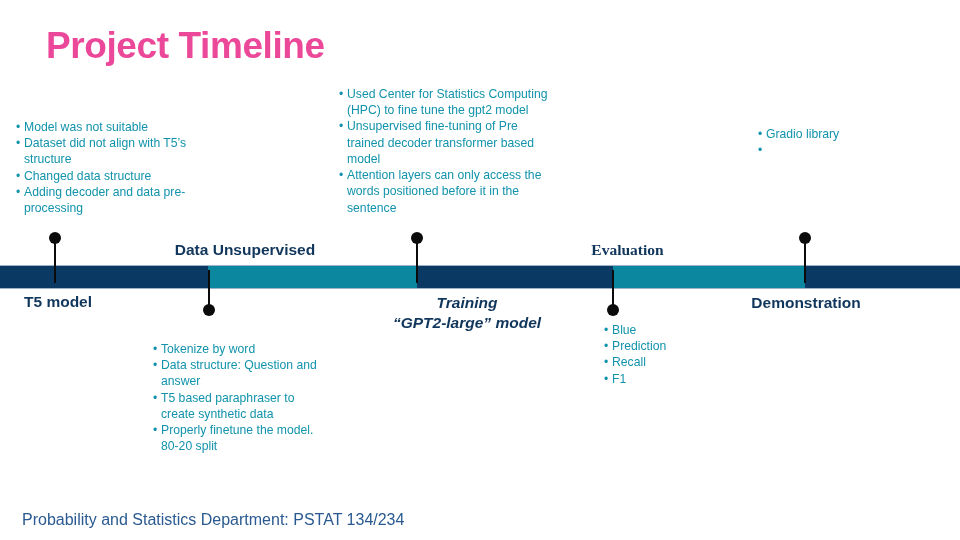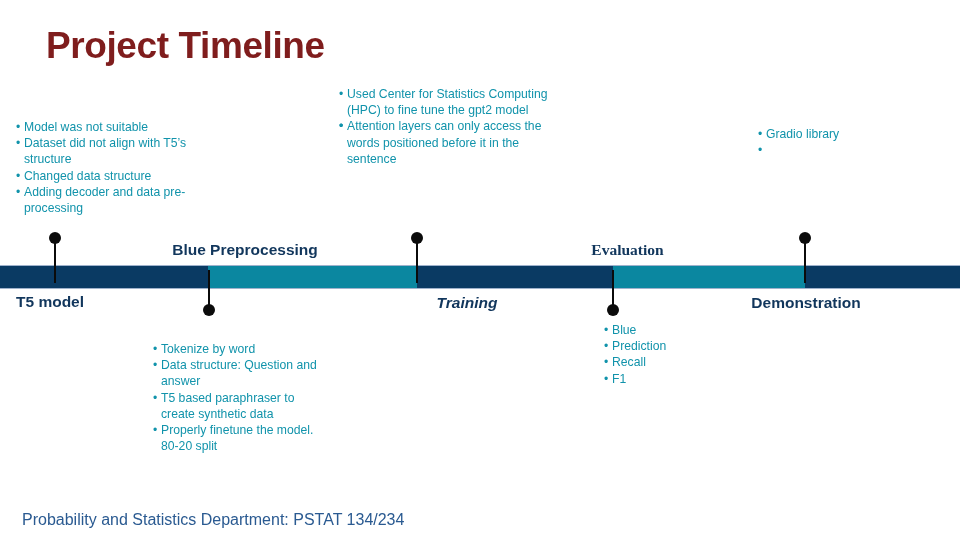--- a/index.html
+++ b/index.html
@@ -20,21 +20,21 @@
     height: 540px;
   }
 
   
   .title {
     position: absolute;
     left: 46px;
     top: 26px;
     font-size: 37px;
     font-weight: bold;
-    color: #7f1d1d;
+    color: #ec4899;
     letter-spacing: -0.4px;
     line-height: 1.1;
     white-space: nowrap;
   }
 
   
   .bar {
     position: absolute;
     left: 0;
     top: 265px;
@@ -154,45 +154,46 @@
   <div class="pin up" style="left:416px; top:238px; height:45px;">
       <span class="dot"></span>
     </div>
   <div class="pin down" style="left:612px; top:270px; height:40px;">
       <span class="dot"></span>
     </div>
   <div class="pin up" style="left:804px; top:238px; height:45px;">
       <span class="dot"></span>
     </div>
 
-  <div class="phase-label" style="left:16px; top:292px; width:120px; text-align:left;">T5 model</div>
-
-  <div class="phase-label" style="left:140px; top:240px; width:210px;">Blue Preprocessing</div>
+  <div class="phase-label" style="left:24px; top:292px; width:120px; text-align:left;">T5 model</div>
+
+  <div class="phase-label" style="left:140px; top:240px; width:210px;">Data Unsupervised</div>
 
   <div class="phase-label" style="left:372px; top:293px; width:190px;font-style:italic;">
     <div>Training</div>
+    <div>“GPT2-large” model</div>
   </div>
 
   <div class="phase-label" style="left:530px; top:240px; width:195px;font-family:Liberation Serif, serif;">Evaluation</div>
 
   <div class="phase-label" style="left:727px; top:293px; width:158px;">Demonstration</div>
 
   <div class="bullets" style="left:16px; top:119px; width:216px;">
     <ul>
       <li><span class="bdot">•</span><span>Model was not suitable</span></li>
       <li><span class="bdot">•</span><span>Dataset did not align with T5’s structure</span></li>
       <li><span class="bdot">•</span><span>Changed data structure</span></li>
       <li><span class="bdot">•</span><span>Adding decoder and data pre-processing</span></li>
     </ul>
   </div>
 
   <div class="bullets" style="left:339px; top:86px; width:213px;">
     <ul>
       <li><span class="bdot">•</span><span>Used Center for Statistics Computing (HPC) to fine tune the gpt2 model</span></li>
-      <li><span class="bdot">•</span></li>
+      <li><span class="bdot">•</span><span>Unsupervised fine-tuning of Pre trained decoder transformer based model</span></li>
       <li><span class="bdot">•</span><span>Attention layers can only access the words positioned before it in the sentence</span></li>
     </ul>
   </div>
 
   <div class="bullets" style="left:758px; top:126px; width:180px;">
     <ul>
       <li><span class="bdot">•</span><span>Gradio library</span></li>
       <li><span class="bdot">•</span></li>
     </ul>
   </div>

